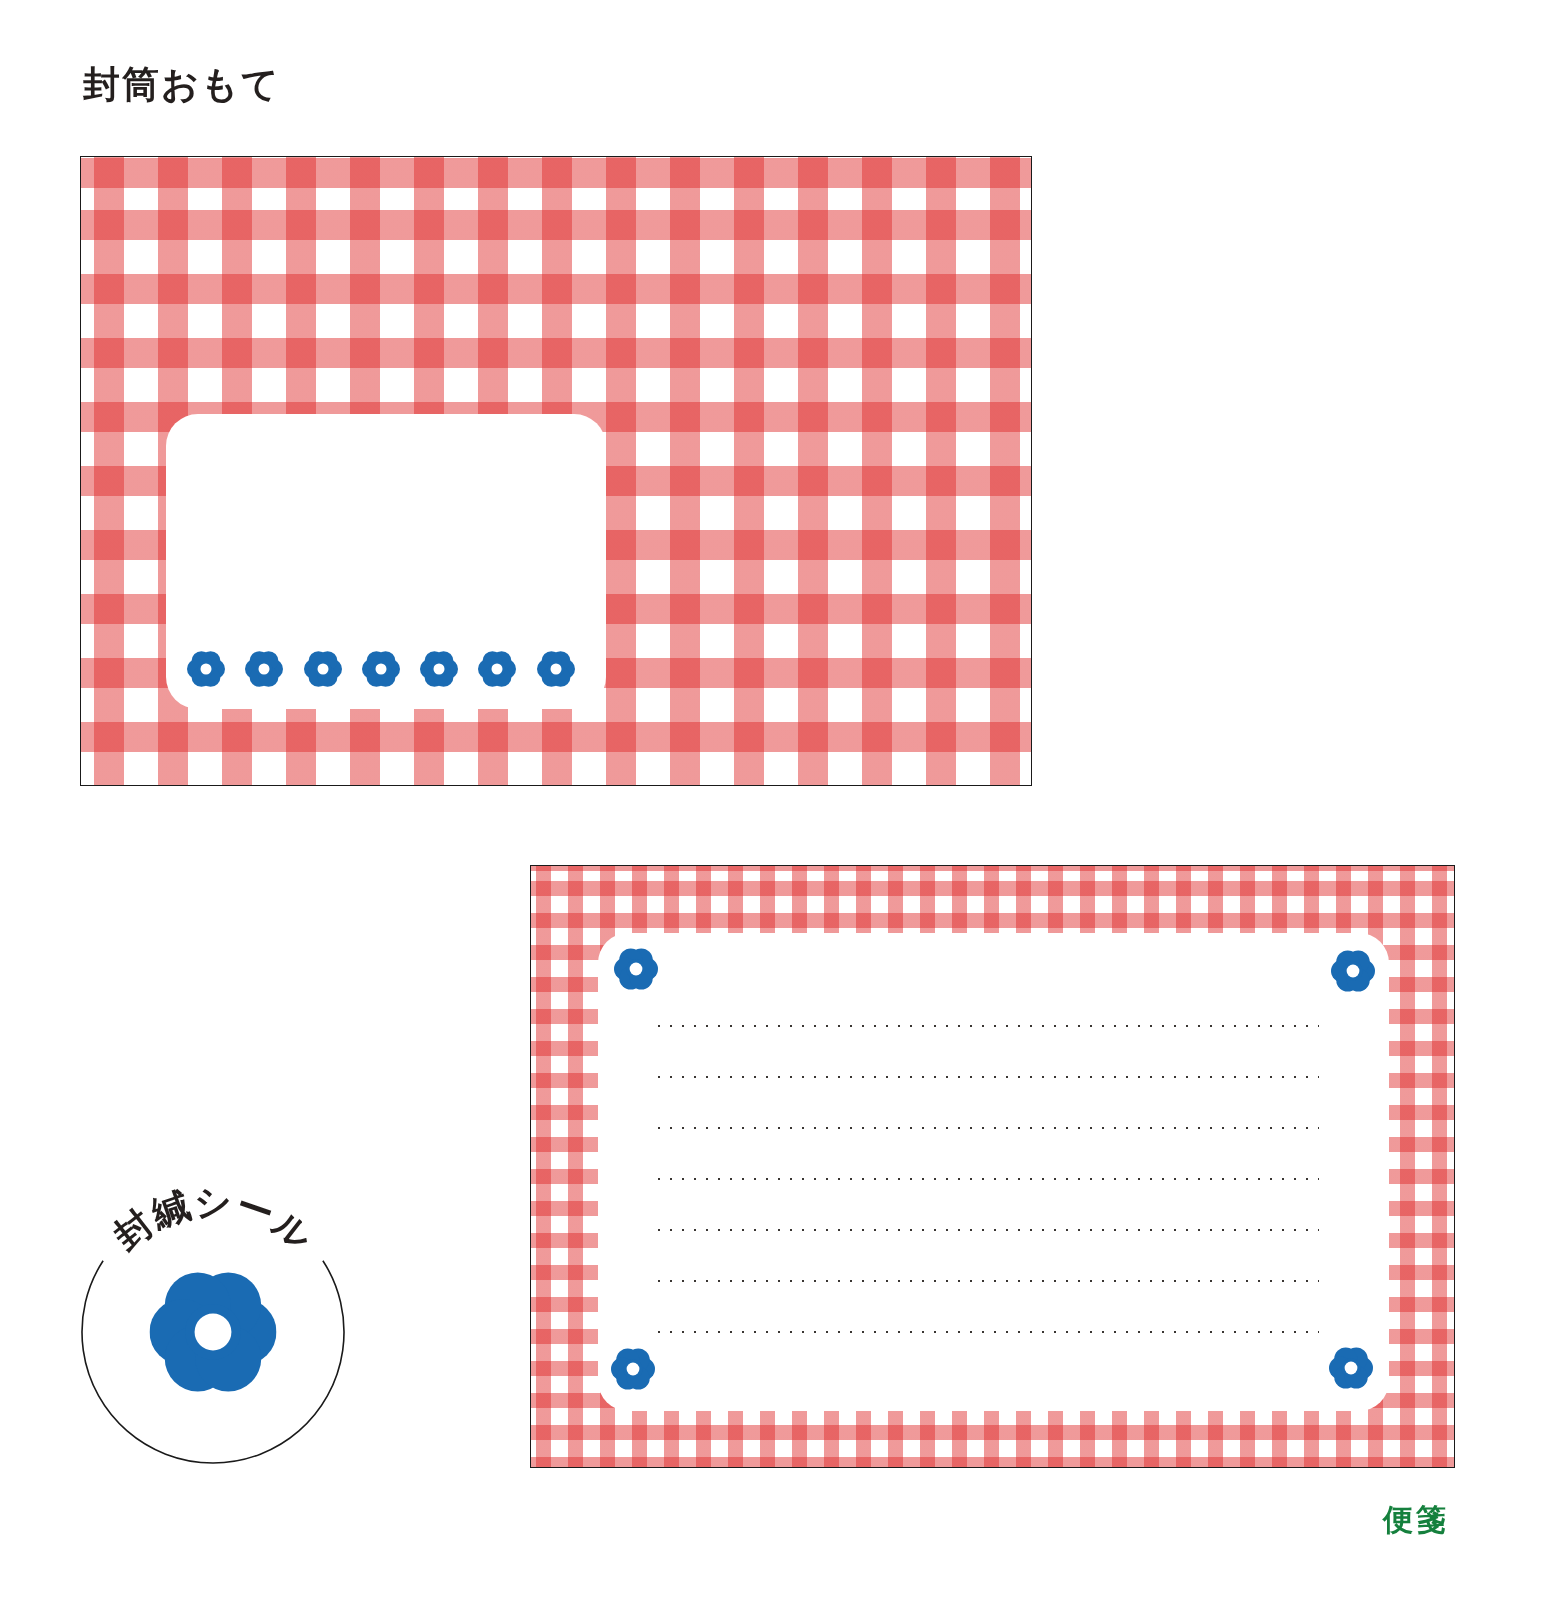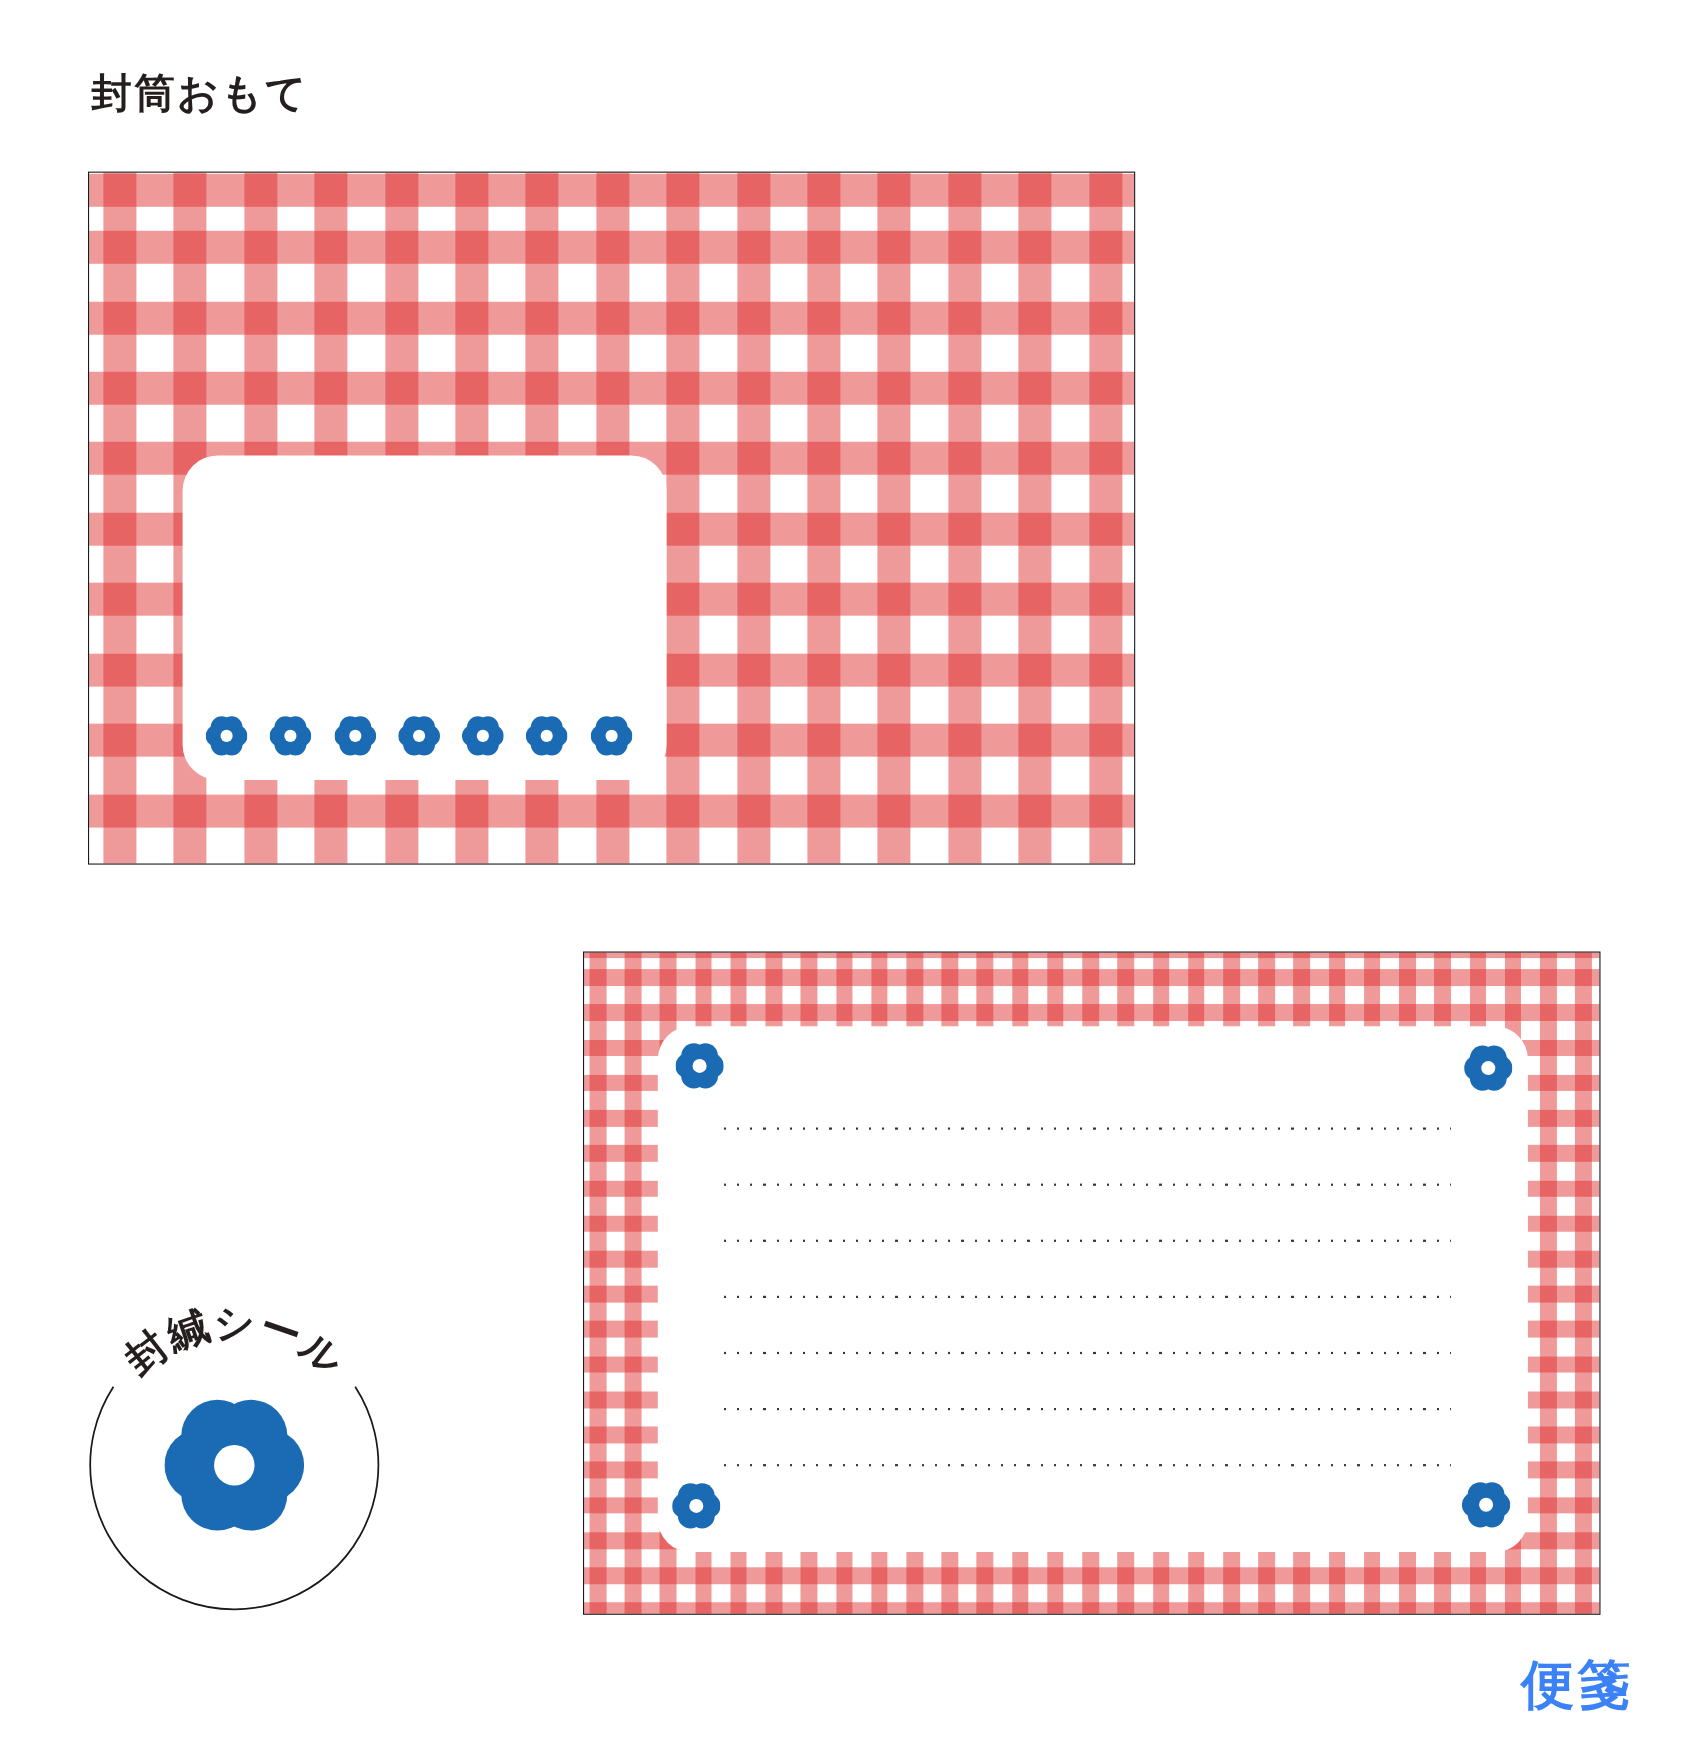--- a/index.html
+++ b/index.html
@@ -72,21 +72,21 @@
   .corner-flower.tl{left:16px;top:14px;}
   .corner-flower.tr{left:733px;top:16px;}
   .corner-flower.bl{left:13px;top:414px;}
   .corner-flower.br{left:731px;top:413px;}
   .dotted-line{
     position:absolute;left:60px;width:661px;height:2px;
     background-image:repeating-linear-gradient(90deg,#3a3633 0 2px, transparent 2px 12px);
   }
   .letter-label{
     position:absolute;left:1383px;top:1500px;
-    font-size:48px;font-weight:600;color:#3b82f6;
+    font-size:30px;font-weight:600;color:#15803d;
     letter-spacing:3px;
   }
   .defs-hidden{position:absolute;width:0;height:0;overflow:hidden;}
 </style>
 </head>
 <body>
 
 <div class="canvas">
 
   <svg class="defs-hidden" aria-hidden="true">

